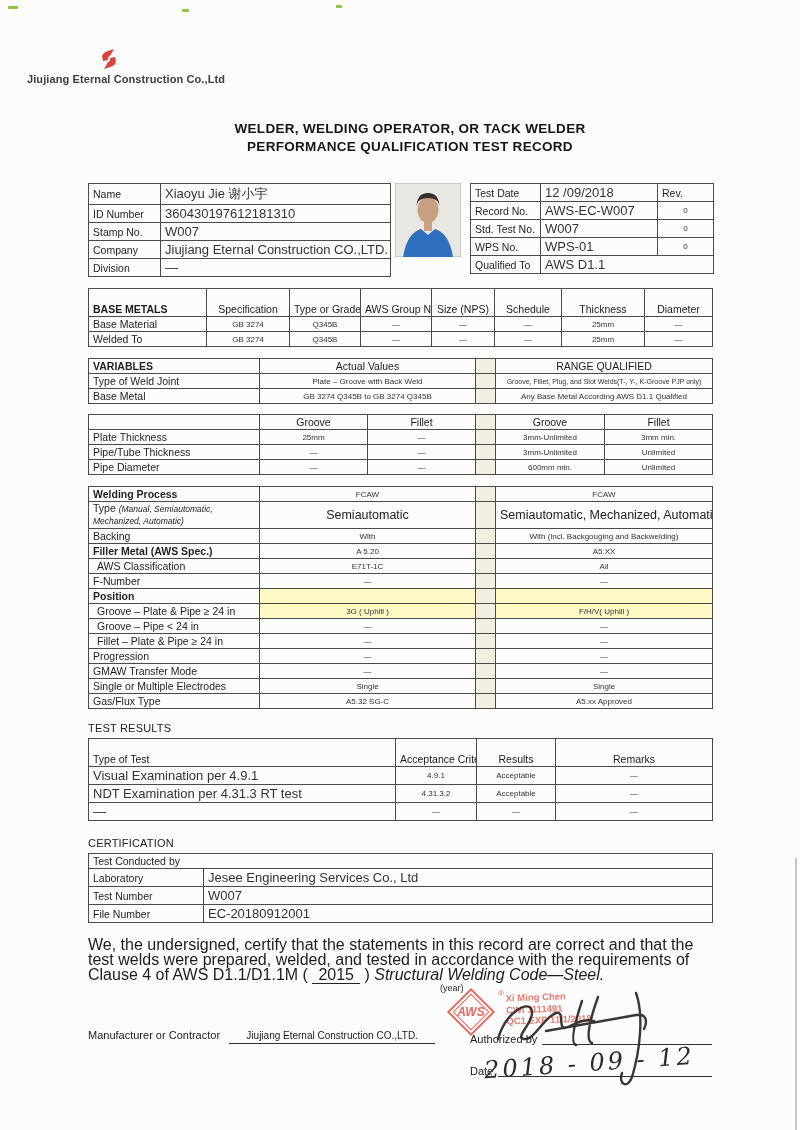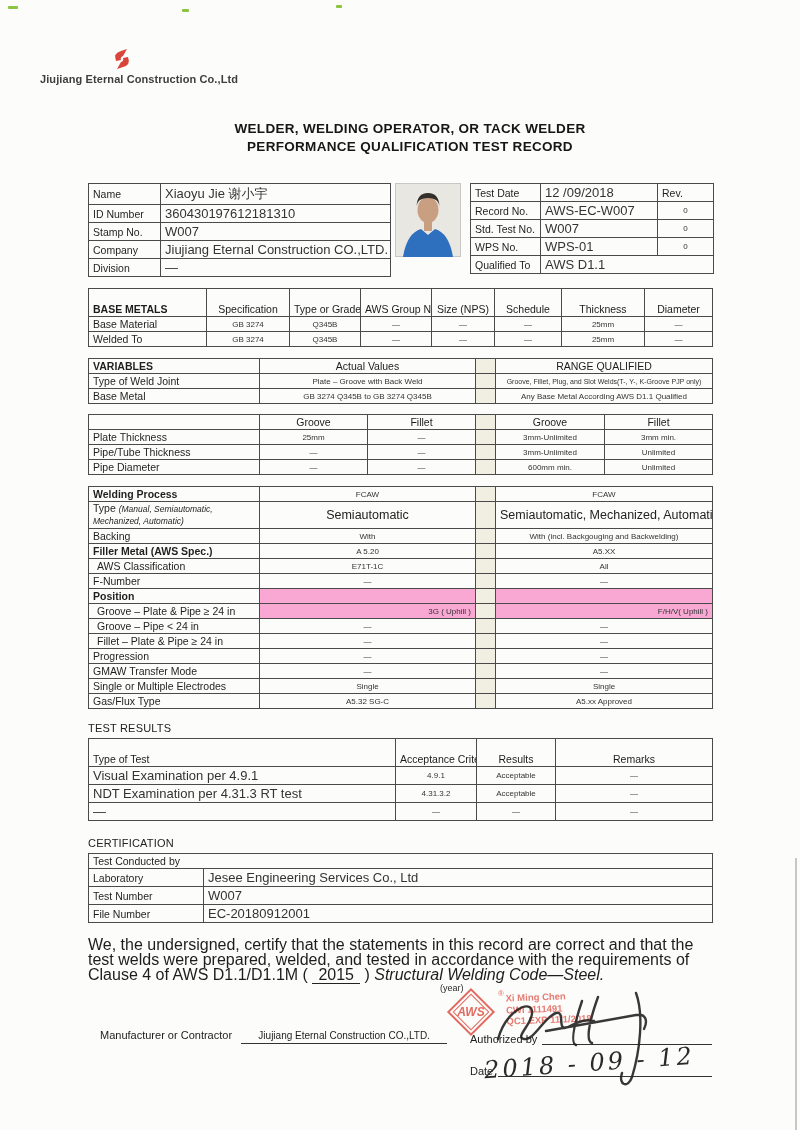--- a/index.html
+++ b/index.html
@@ -3,21 +3,21 @@
 <meta charset="utf-8">
 <style>
   * { box-sizing: border-box; }
   html,body { margin:0; padding:0; background:#ffffff; }
   .page { position:relative; width:800px; height:1130px; background:#fcfcfa; overflow:hidden;
           font-family:"Liberation Sans", sans-serif; color:#1c1c1c; }
 
   .speck { position:absolute; background:#8bc53f; border-radius:1px; }
   .edge-line { position:absolute; right:3px; top:858px; bottom:0; width:2px; background:#9a9a97; opacity:.55; }
 
-  .logo-block { position:absolute; top:48px; left:40px; }
+  .logo-block { position:absolute; top:48px; left:27px; }
   .logo-icon-wrap { margin-left:70px; height:24px; }
   .company-name { font-size:11px; font-weight:bold; color:#3e3e3e; letter-spacing:.1px; margin-top:1px; }
 
   .doc-title { position:absolute; top:120px; left:0; width:100%; text-align:center;
                font-weight:bold; font-size:13.5px; line-height:18px; letter-spacing:.3px; color:#161616;padding-left:20px; }
 
   .content { position:absolute; top:183px; left:88px; width:626px; }
 
   table.tbl { border-collapse:collapse; table-layout:fixed;padding-left:23px; }
   .tbl td { border:1px solid #4a4a4a; padding:1px 4px; height:14px; overflow:hidden; white-space:nowrap; }
@@ -25,38 +25,38 @@
   .labi  { font-size:10.5px; text-align:left; color:#1f1f1f; padding-left:8px !important; }
   .val   { font-size:8px; text-align:center; color:#333; }
   .val-l { font-size:13px; text-align:left; color:#333; }
   .xs    { font-size:7px !important; }
   .big   { font-size:12.5px !important; color:#222; }
   .bold  { font-weight:bold; }
   .hdr   { font-size:10.5px; text-align:center; vertical-align:bottom; white-space:normal; line-height:12px; }
   .hdr-l { font-size:10.5px; text-align:left; vertical-align:bottom; }
   .h28 td { height:28px; }
   .gap   { background:#f0efe2; padding:0 !important; }
-  .cream { background:#f9a8d4;text-align:right; }
+  .cream { background:#fef9c3; }
   .mt    { margin-top:11px; }
   .ital  { font-style:italic; }
   .note  { font-size:8.5px; font-style:italic; }
 
   .info-row { display:flex; align-items:flex-start; }
   .id-table { width:302px; }
   .photo-wrap { margin-left:4px; line-height:0; }
   .record-table { width:243px; margin-left:auto; }
 
   .sec-head { font-size:11px; color:#222; margin:13px 0 4px 0; letter-spacing:.2px; }
 
   .statement { margin-top:14px; width:628px; font-size:16px; line-height:15px; color:#1d1d1d; }
   .year-u { border-bottom:1px solid #222; padding:0 6px; }
   .year-caption { font-size:9px; margin-left:352px; margin-top:1px; color:#2a2a2a; }
 
   .sign-area { position:relative; height:130px; margin-top:8px; }
-  .mfr-row { position:absolute; left:0; top:28px; font-size:11px; white-space:nowrap;margin-left:12px; }
+  .mfr-row { position:absolute; left:0; top:28px; font-size:11px; white-space:nowrap; }
   .mfr-value { display:inline-block; width:206px; border-bottom:1px solid #333; font-size:10px;
                text-align:center; padding-bottom:2px; margin-left:6px; }
   .auth-row { position:absolute; left:382px; top:32px; width:242px; display:flex; font-size:11px; }
   .date-row { position:absolute; left:382px; top:64px; width:242px; display:flex; font-size:11px; }
   .sig-line { flex:1; border-bottom:1px solid #333; margin-left:5px; }
 
   .stamp { position:absolute; left:356px; top:-16px; display:flex; align-items:flex-start; opacity:.85; z-index:1; }
   .diamond { width:34px; height:34px; border:2.5px solid #dd5247; transform:rotate(45deg); position:relative; margin:10px; }
   .diamond::after { content:""; position:absolute; inset:2px; border:1px solid #dd5247; }
   .aws-txt { position:absolute; inset:0; display:flex; align-items:center; justify-content:center;

